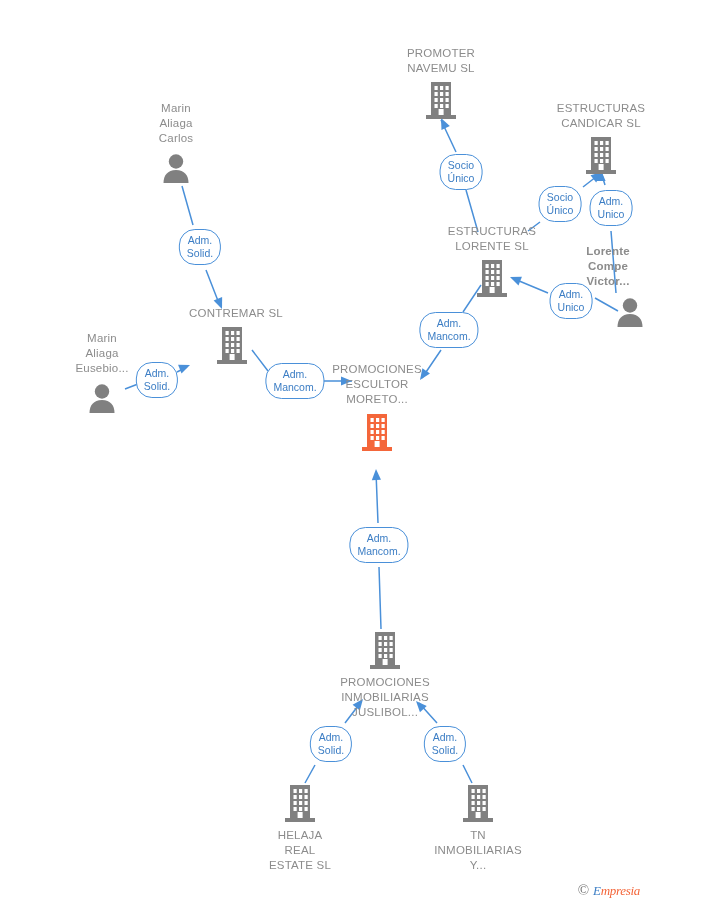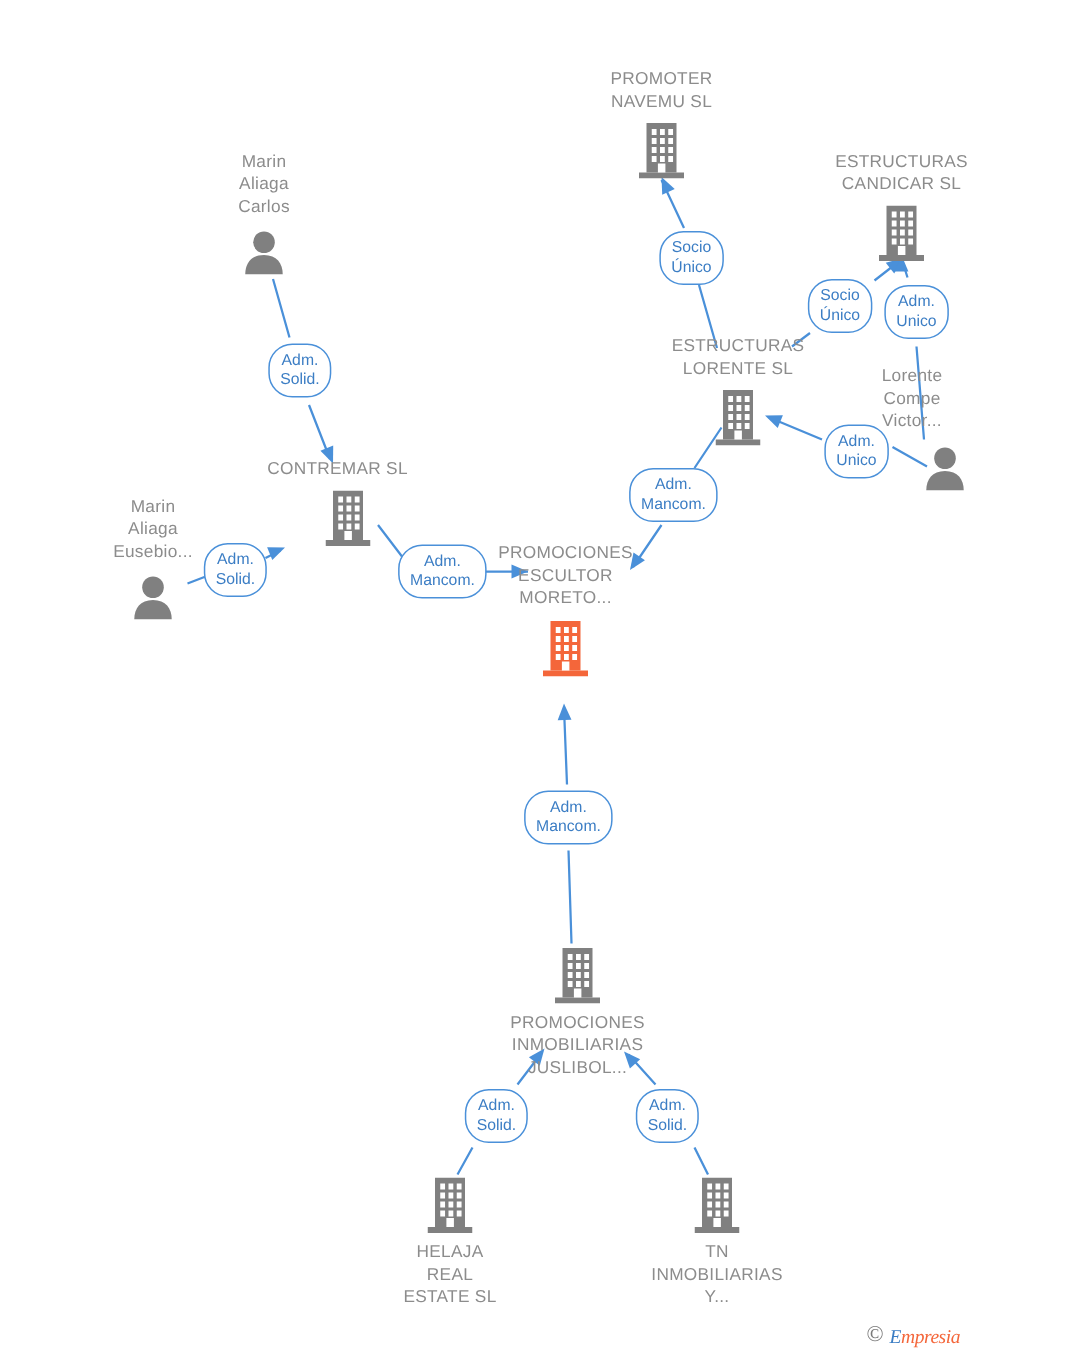--- a/index.html
+++ b/index.html
@@ -185,30 +185,30 @@
             <rect x="19.5" y="10" width="3.2" height="4"></rect>
             <rect x="8.5" y="16" width="3.2" height="4"></rect>
             <rect x="14" y="16" width="3.2" height="4"></rect>
             <rect x="19.5" y="16" width="3.2" height="4"></rect>
             <rect x="8.5" y="22" width="3.2" height="4"></rect>
             <rect x="14" y="22" width="3.2" height="4"></rect>
             <rect x="19.5" y="22" width="3.2" height="4"></rect>
             <rect x="12.6" y="27" width="5" height="6"></rect>
           </g>
         </svg></div>
-      <div class="node" style="left: 608px; top: 244px;">
+      <div class="node" style="left: 608px; top: 244px; font-weight: bold;">
         <div class="node-label">Lorente
 Compe
 Victor...</div>
       </div>
       <div class="node icon-wrap" style="left: 630px; top: 297px;"><svg width="30" height="30" viewBox="0 0 30 30">
           <circle cx="15" cy="8.5" r="7.2" fill="#808080"></circle>
           <path d="M15 17 C 6.5 17 2.5 22.5 2.5 30 L 27.5 30 C 27.5 22.5 23.5 17 15 17 Z" fill="#808080"></path>
         </svg></div>
-      <div class="node" style="left: 225px; top: 306px;">
+      <div class="node" style="left: 236px; top: 306px;">
         <div class="node-label">CONTREMAR SL</div>
       </div>
       <div class="node icon-wrap" style="left: 232px; top: 327px;"><svg width="30" height="37" viewBox="0 0 30 37">
           <g fill="#808080">
             <rect x="5" y="0" width="20" height="33"></rect>
             <rect x="0" y="33" width="30" height="4"></rect>
           </g>
           <g fill="#ffffff">
             <rect x="8.5" y="4" width="3.2" height="4"></rect>
             <rect x="14" y="4" width="3.2" height="4"></rect>

